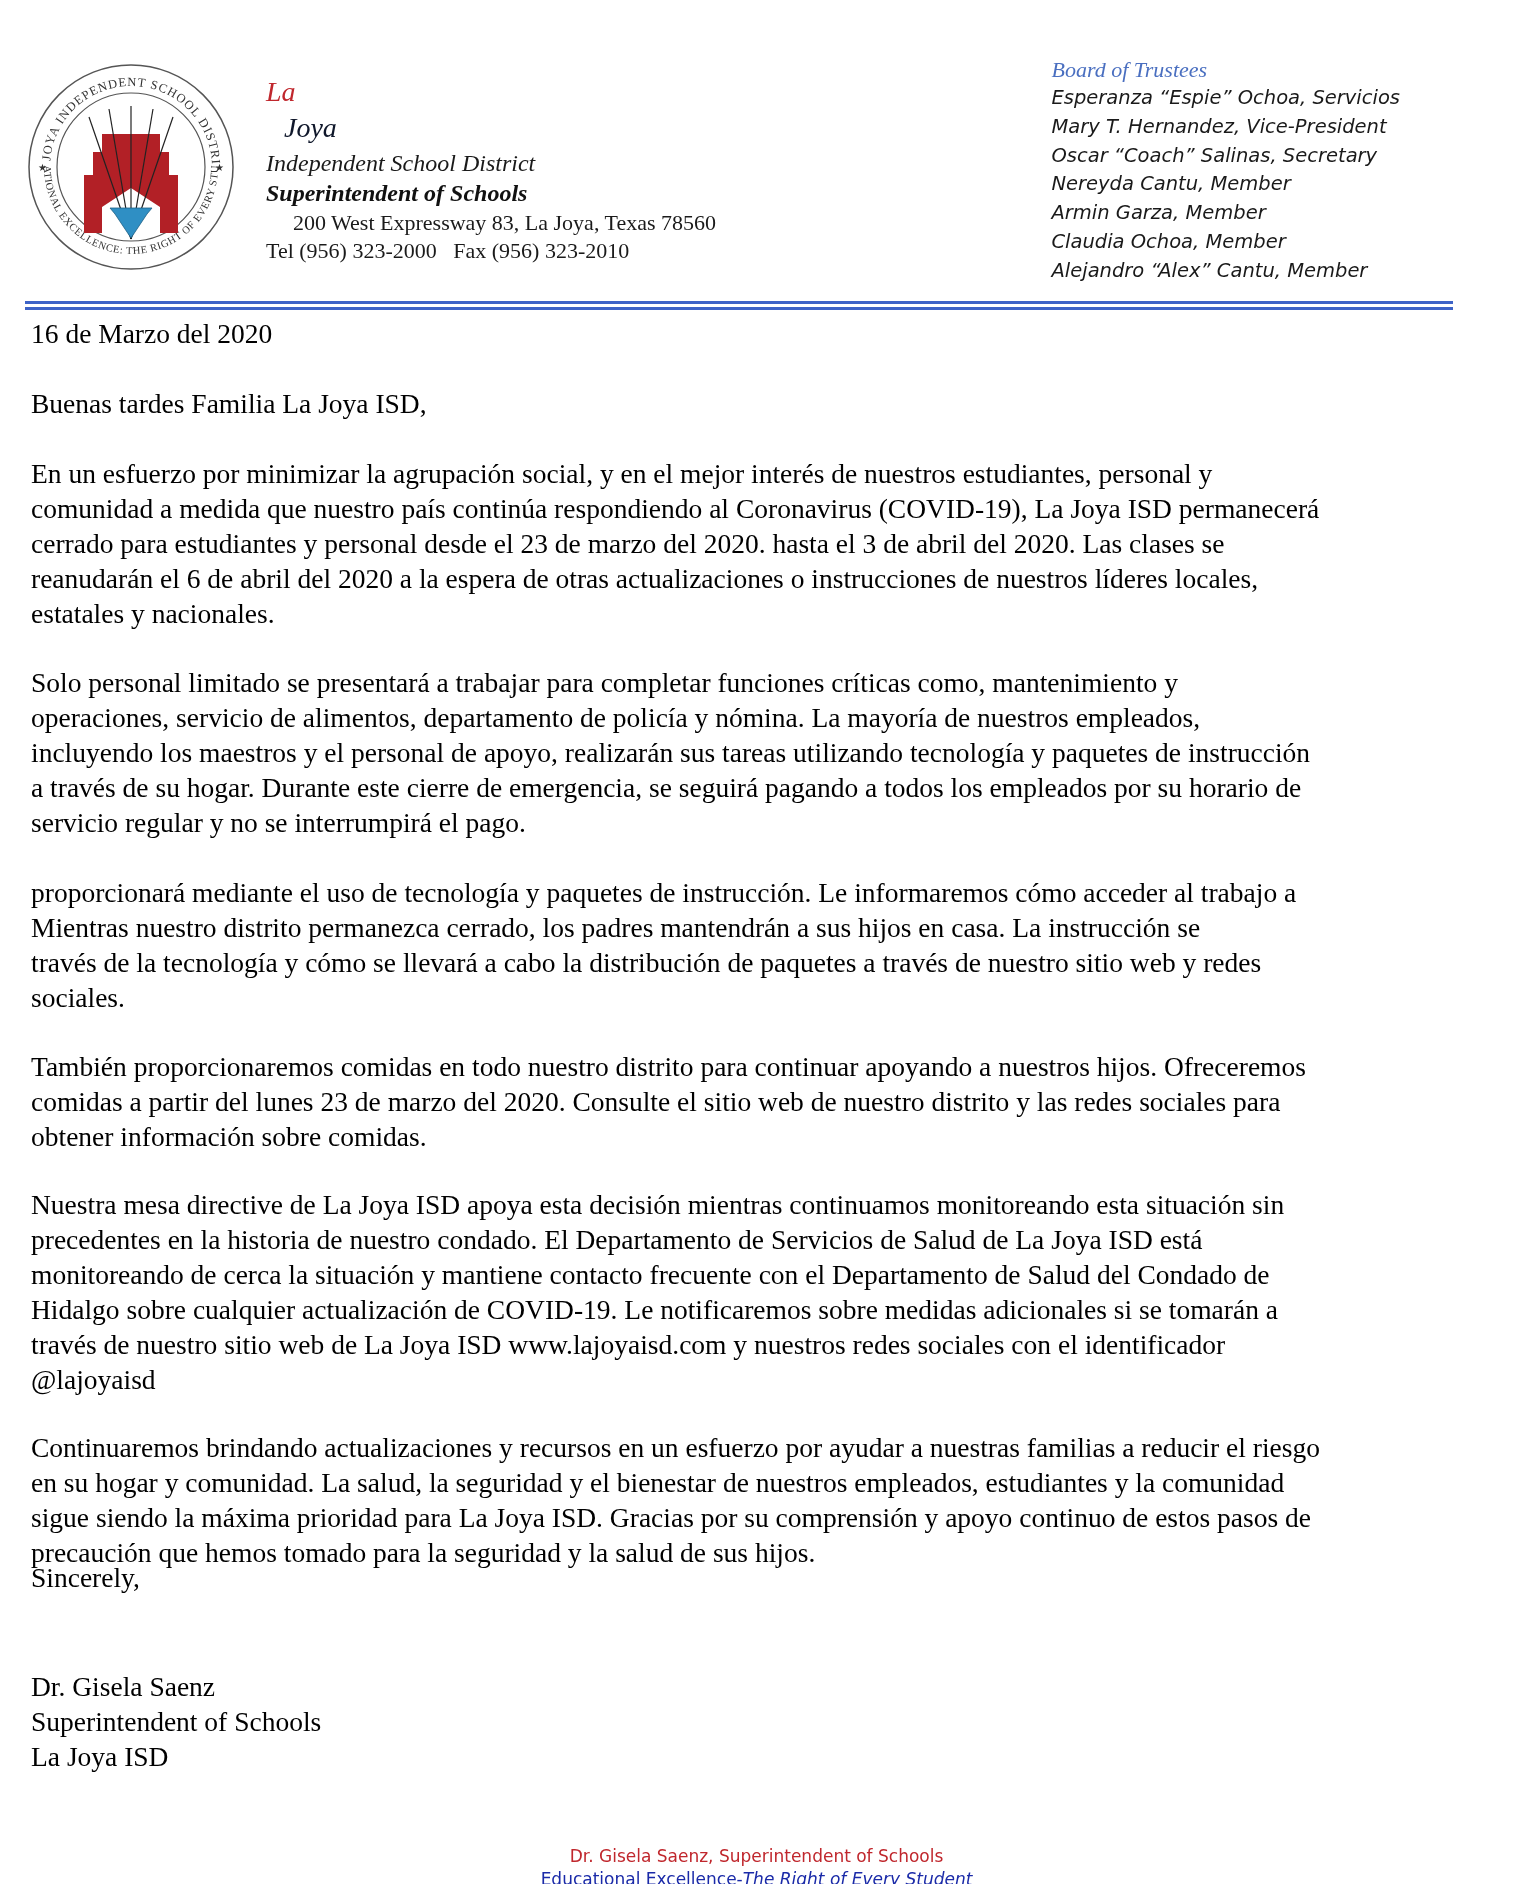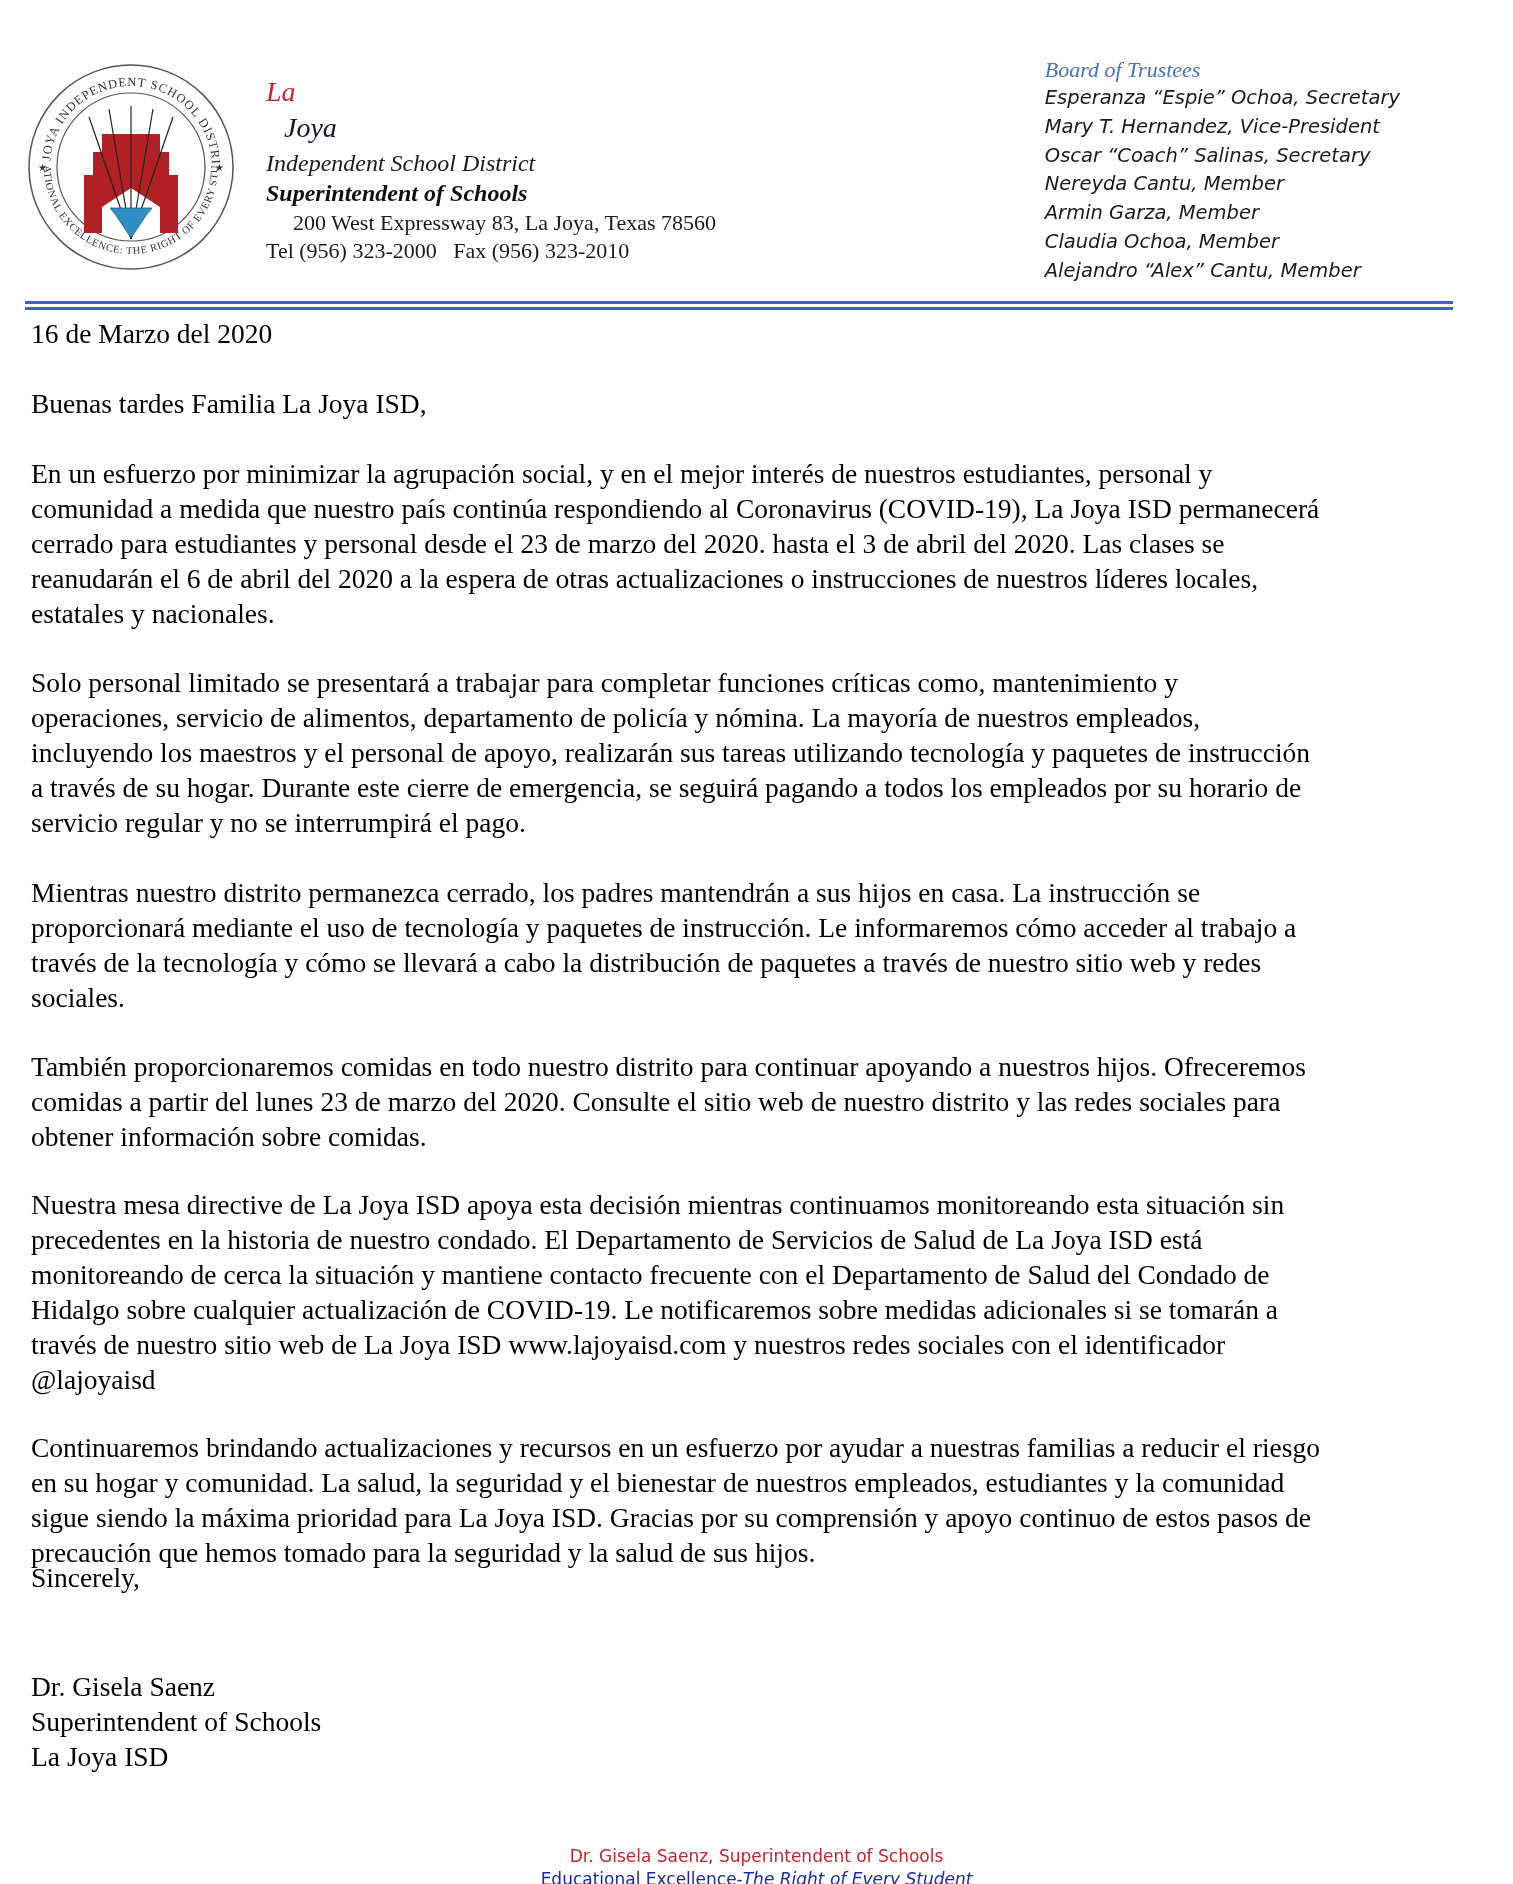--- a/index.html
+++ b/index.html
@@ -72,21 +72,21 @@
 
 <div class="lh serif" id="lh-la">La</div>
 <div class="lh serif" id="lh-joya">Joya</div>
 <div class="lh serif" id="lh-isd">Independent School District</div>
 <div class="lh serif" id="lh-sup">Superintendent of Schools</div>
 <div class="lh serif" id="lh-addr">200 West Expressway 83, La Joya, Texas 78560</div>
 <div class="lh serif" id="lh-tel">Tel (956) 323-2000   Fax (956) 323-2010</div>
 
 <div id="board">
   <div id="board-title" class="serif">Board of Trustees</div>
-  <div class="trustee sans">Esperanza “Espie” Ochoa, Secretary</div>
+  <div class="trustee sans">Esperanza “Espie” Ochoa, Servicios</div>
   <div class="trustee sans">Mary T. Hernandez, Vice-President</div>
   <div class="trustee sans">Oscar “Coach” Salinas, Secretary</div>
   <div class="trustee sans">Nereyda Cantu, Member  </div>
   <div class="trustee sans">Armin Garza, Member</div>
   <div class="trustee sans">Claudia Ochoa, Member</div>
   <div class="trustee sans">Alejandro “Alex” Cantu, Member</div>
 </div>
 
 <div id="rule">
   <div class="l1"></div>
@@ -106,22 +106,22 @@
 
 <div class="txt serif para" style="top:665px">
   <span class="line">Solo personal limitado se presentará a trabajar para completar funciones críticas como, mantenimiento y</span>
   <span class="line">operaciones, servicio de alimentos, departamento de policía y nómina. La mayoría de nuestros empleados,</span>
   <span class="line">incluyendo los maestros y el personal de apoyo, realizarán sus tareas utilizando tecnología y paquetes de instrucción</span>
   <span class="line">a través de su hogar. Durante este cierre de emergencia, se seguirá pagando a todos los empleados por su horario de</span>
   <span class="line">servicio regular y no se interrumpirá el pago.</span>
 </div>
 
 <div class="txt serif para" style="top:875px">
+  <span class="line">proporcionará mediante el uso de tecnología y paquetes de instrucción. Le informaremos cómo acceder al trabajo a</span>
   <span class="line">Mientras nuestro distrito permanezca cerrado, los padres mantendrán a sus hijos en casa. La instrucción se</span>
-  <span class="line">proporcionará mediante el uso de tecnología y paquetes de instrucción. Le informaremos cómo acceder al trabajo a</span>
   <span class="line">través de la tecnología y cómo se llevará a cabo la distribución de paquetes a través de nuestro sitio web y redes</span>
   <span class="line">sociales.</span>
 </div>
 
 <div class="txt serif para" style="top:1049px">
   <span class="line">También proporcionaremos comidas en todo nuestro distrito para continuar apoyando a nuestros hijos. Ofreceremos</span>
   <span class="line">comidas a partir del lunes 23 de marzo del 2020. Consulte el sitio web de nuestro distrito y las redes sociales para</span>
   <span class="line">obtener información sobre comidas.</span>
 </div>
 

